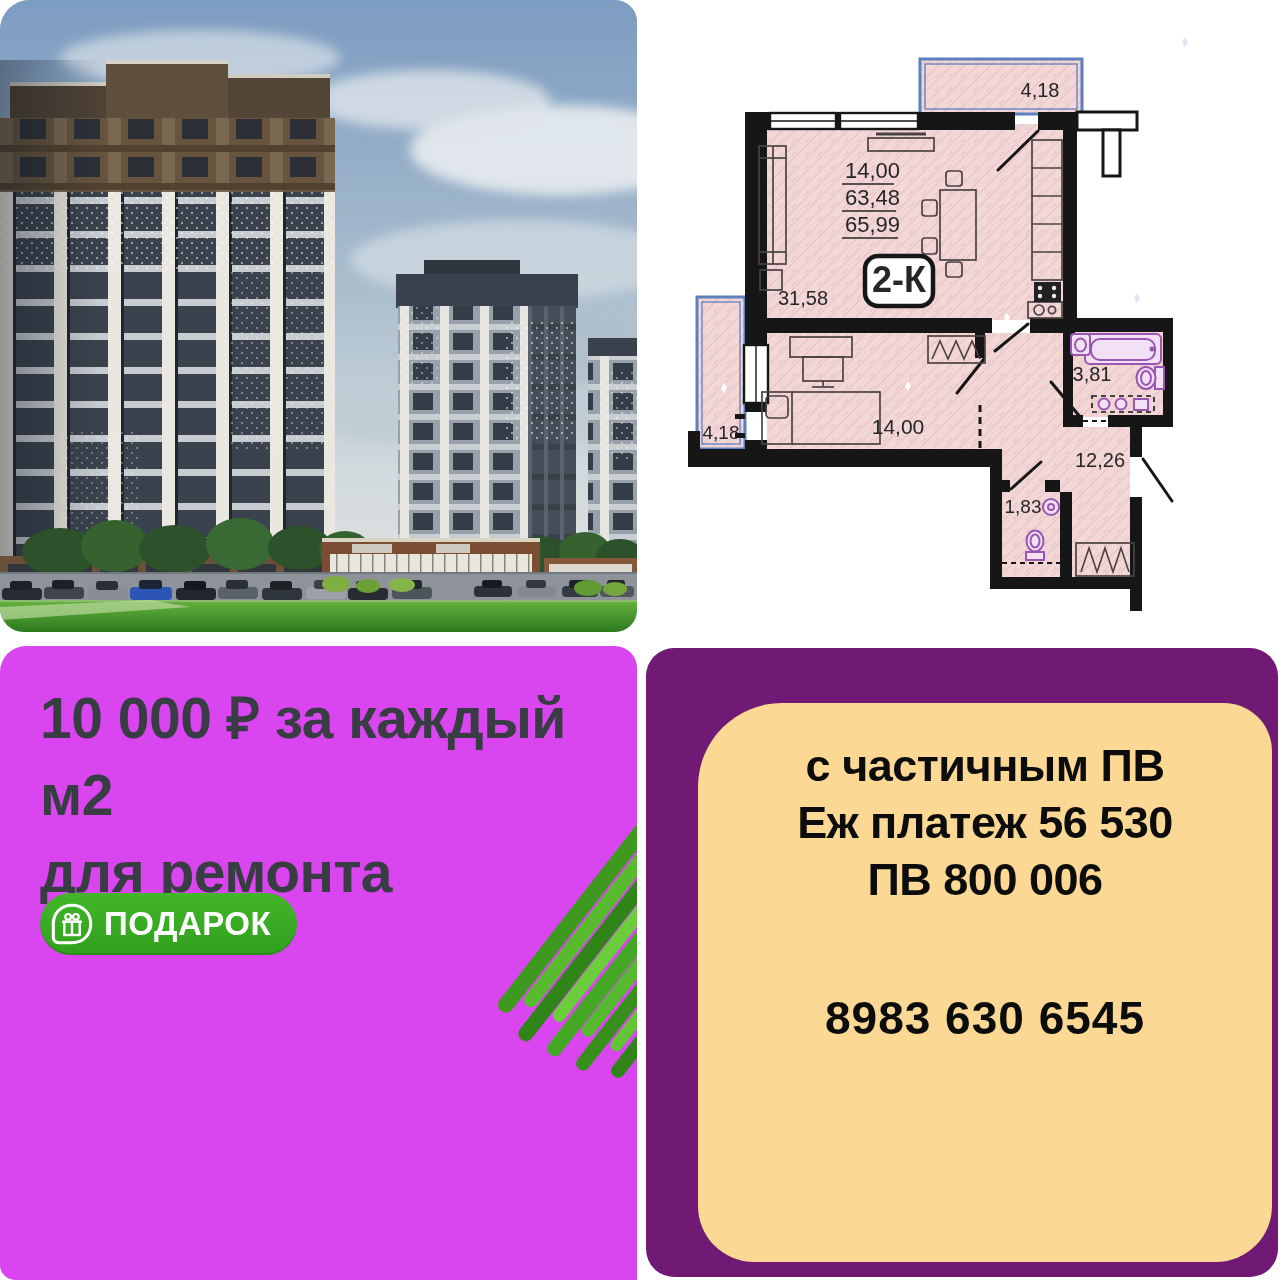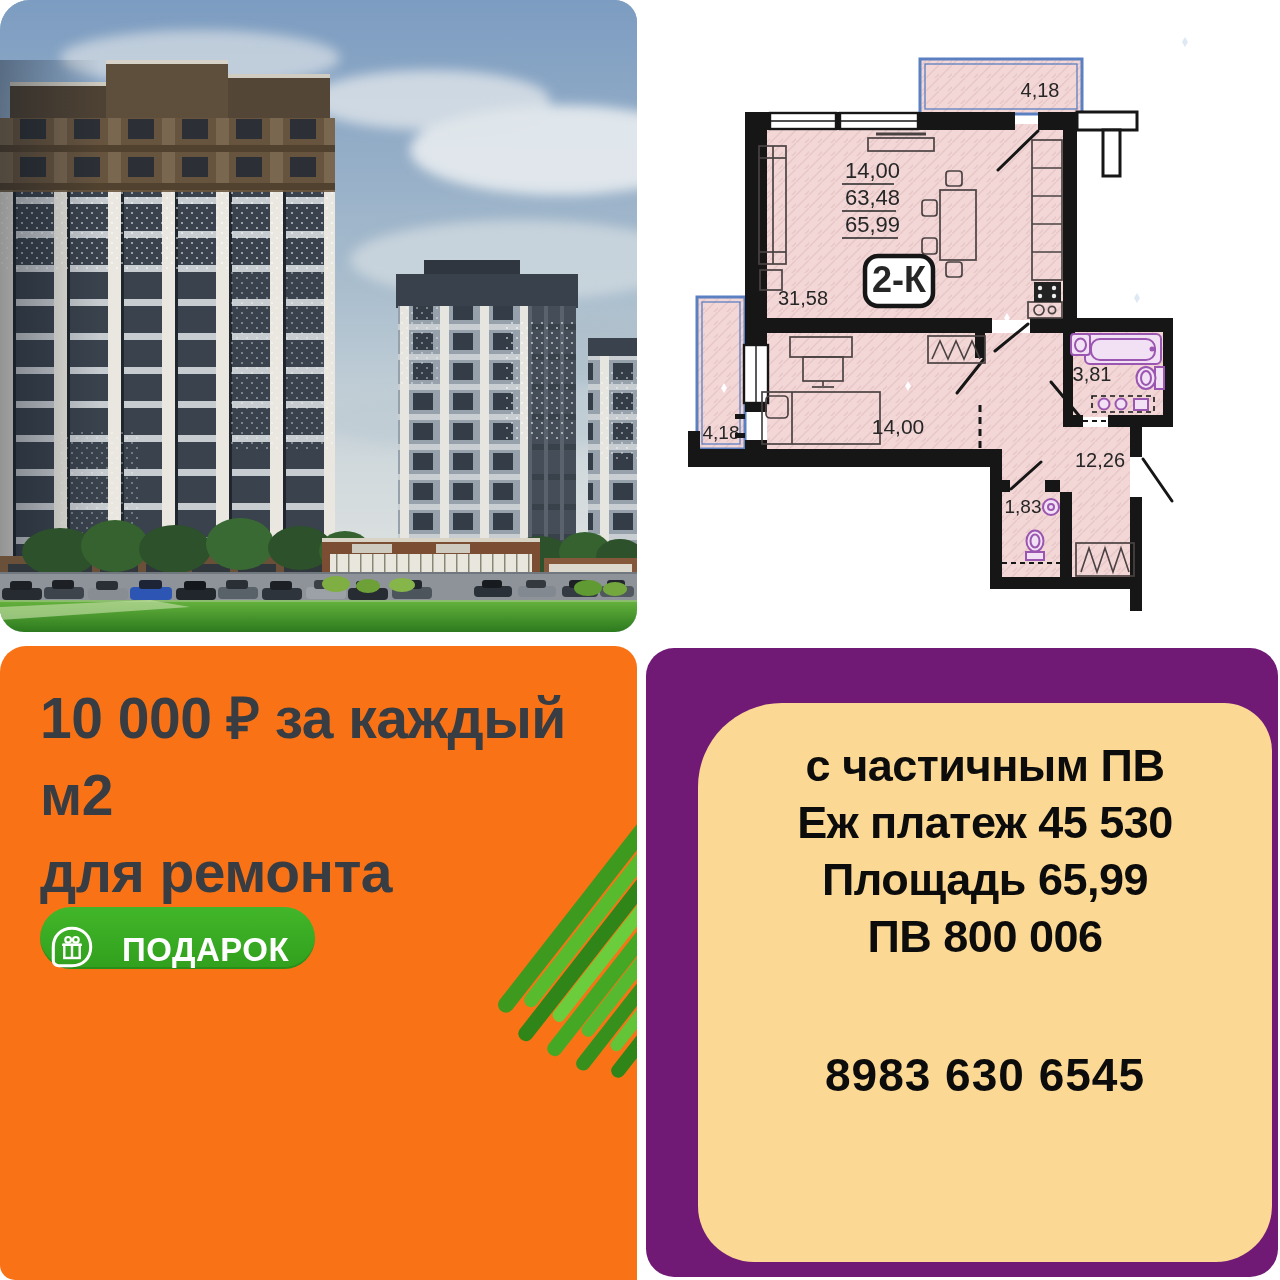--- a/index.html
+++ b/index.html
@@ -4,26 +4,26 @@
 <style>
   html,body{margin:0;padding:0;background:#ffffff;}
   #canvas{position:relative;width:1280px;height:1280px;background:#ffffff;overflow:hidden;
           font-family:"Liberation Sans",sans-serif;border-radius:15px;}
   .tile{position:absolute;overflow:hidden;}
   
   #photo{left:0;top:0;width:637px;height:632px;border-radius:30px 22px 22px 24px;background:#9db4c9;}
   
   #plan{left:640px;top:0;width:640px;height:640px;background:#ffffff;}
   
-  #promo{left:0;top:646px;width:637px;height:634px;background:#f97316;border-radius:26px 22px 0 0;}
+  #promo{left:0;top:646px;width:637px;height:634px;background:#d946ef;border-radius:26px 22px 0 0;}
   #promo .headline{margin:34px 0 0 40px;font-size:57px;line-height:77px;font-weight:600;
                    color:#383d43;letter-spacing:-0.5px;}
-  #promo .badge{position:absolute;left:40px;top:261px;height:62px;display:inline-flex;align-items:flex-end;
+  #promo .badge{position:absolute;left:40px;top:247px;height:62px;display:inline-flex;align-items:center;
                 background:linear-gradient(180deg,#42b62a,#31a01d);border-radius:32px;
-                padding:0 26px 0 10px;box-shadow:inset 0 -2px 0 rgba(0,0,0,.12);gap:18px;}
+                padding:0 26px 0 10px;box-shadow:inset 0 -2px 0 rgba(0,0,0,.12);}
   #promo .badge-label{color:#ffffff;font-size:33px;font-weight:700;letter-spacing:.5px;margin-left:10px;}
   #promo .grass{position:absolute;right:-46px;top:140px;width:300px;height:420px;}
   
   #offer{left:646px;top:648px;width:632px;height:629px;background:#701a75;border-radius:28px;}
   #offer .inner{position:absolute;left:52px;top:55px;right:6px;bottom:15px;background:#fbd893;
                 border-radius:84px 48px 56px 56px;}
   #offer .lines{margin-top:34px;text-align:center;color:#0c0c0c;font-weight:700;
                 font-size:45px;line-height:57px;letter-spacing:-0.5px;}
   #offer .phone{margin-top:82px;text-align:center;color:#0c0c0c;font-weight:700;
                 font-size:46px;line-height:57px;letter-spacing:1px;}
@@ -444,21 +444,20 @@
         <rect x="130" y="12" width="14" height="300" rx="7" fill="#2f8517"></rect>
         <rect x="146" y="24" width="12" height="260" rx="6" fill="#4fb029"></rect>
       </g>
     </svg>
   </div>
 
   <div id="offer" class="tile">
     <div class="inner">
       <div class="lines">
         <div>с частичным ПВ</div>
-        <div>Еж платеж 45 530</div>
-        <div>Площадь 65,99</div>
+        <div>Еж платеж 56 530</div>
         <div>ПВ 800 006</div>
       </div>
       <div class="phone">8983 630 6545</div>
     </div>
   </div>
 
 </div>
 
 </body></html>

